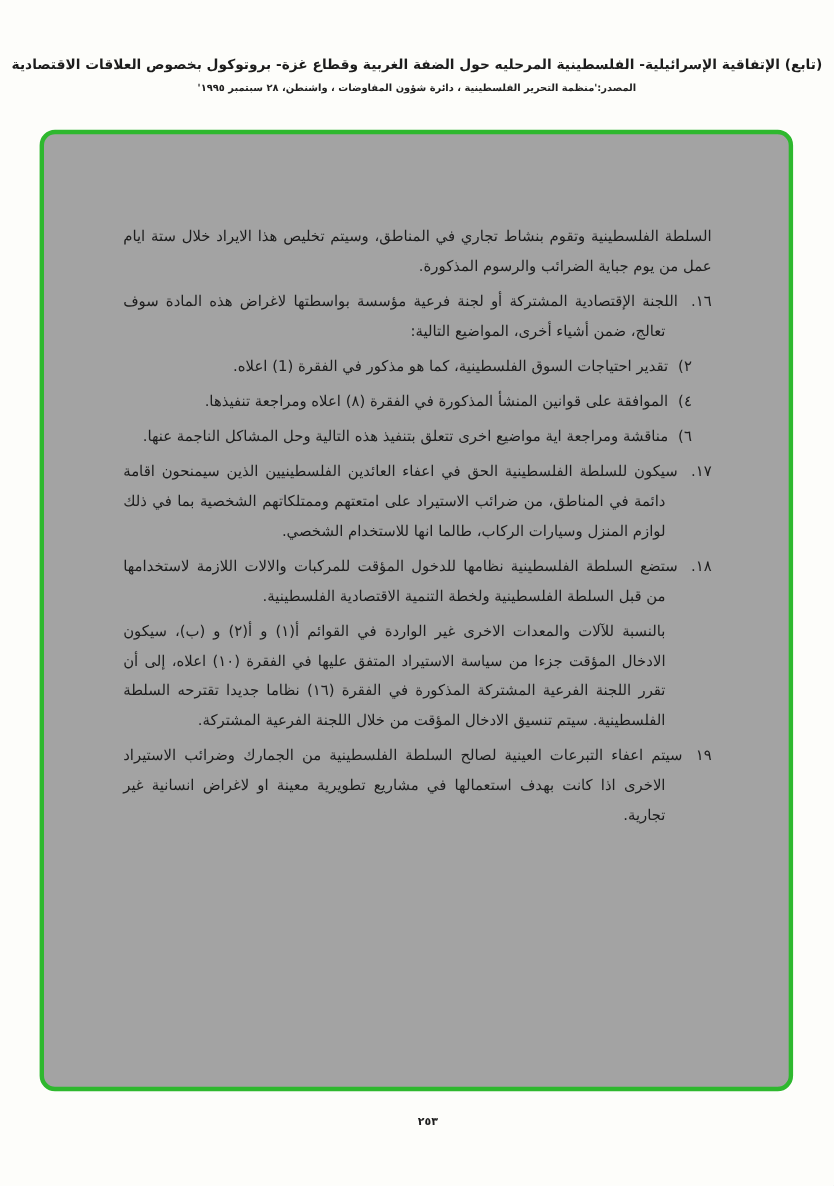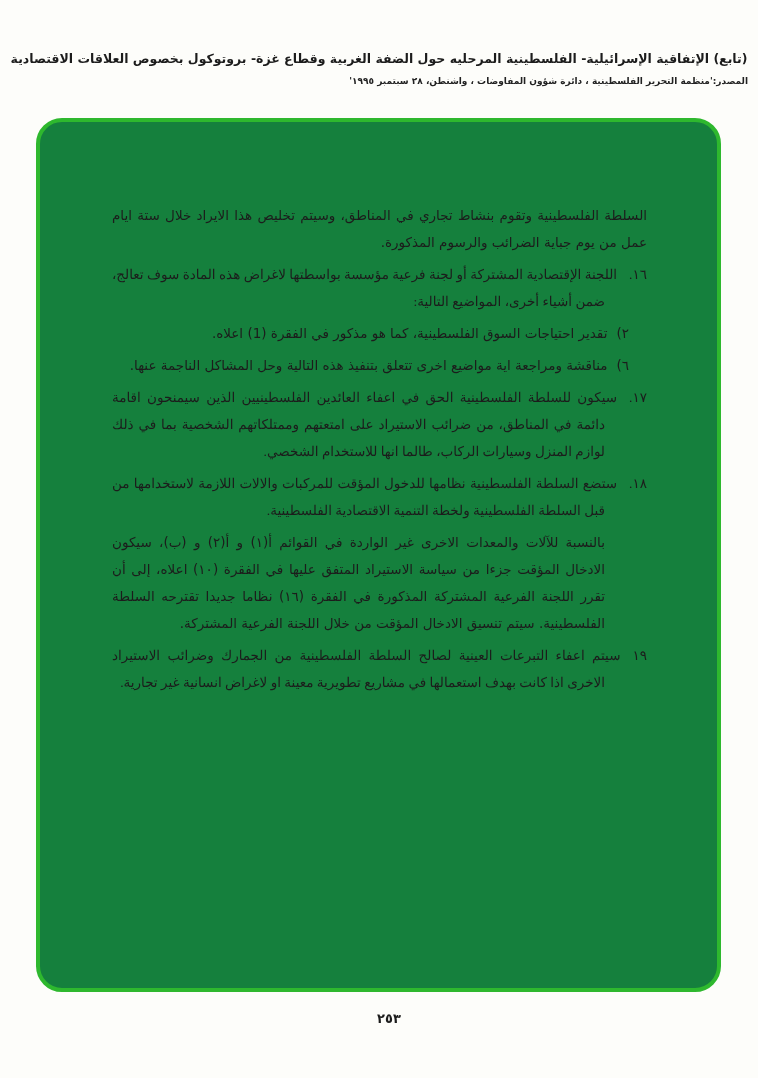--- a/index.html
+++ b/index.html
@@ -30,69 +30,68 @@
     font-weight: bold;
     line-height: 1.5;
     white-space: nowrap;
   }
   .doc-source {
     margin-top: 7px;
     font-size: 9px;
     font-weight: bold;
     color: #222;
     letter-spacing: 0.3px;
-    text-align: right;
   }
 
   
   .frame {
     position: absolute;
     top: 118px;
     right: 37px;
     left: 36px;
     bottom: 86px;
     border: 4px solid #2eb82e;
-    border-radius: 26px;
-    background: #15803d;
+    border-radius: 14px;
+    background: #a3a3a3;
   }
 
   
   .content {
     position: absolute;
     top: 80px;
     right: 70px;
     left: 72px;
     font-size: 13.5px;
     line-height: 27px;
     text-align: justify;
   }
   p.blk { margin: 0 0 5px 0; }
 
   
   p.plain { padding-right: 0; }
 
   
-  p.item { padding-right: 42px; text-indent: -42px; margin-top: 4px; font-family: Liberation Serif, serif; }
+  p.item { padding-right: 42px; text-indent: -42px; margin-top: 4px; }
   p.item .num { margin-left: 12px; }
 
   
   p.sub { text-indent: 18px; }
   p.sub .num { margin-left: 9px; }
 
   
   p.cont { padding-right: 42px; }
 
   
   .page-number {
     position: absolute;
     bottom: 52px;
     right: 0;
     left: 0;
     text-align: center;
-    font-size: 13px;
+    font-size: 10px;
     font-weight: bold;
     letter-spacing: 2px;
     padding-left: 20px;
   }
 </style>
 </head>
 <body>
 
 <div class="page" style="background: rgb(253, 253, 250); color: rgb(28, 28, 28);">
 
@@ -100,20 +99,21 @@
     <div class="doc-title">(تابع) الإتفاقية الإسرائيلية- الفلسطينية المرحليه حول الضفة الغربية وقطاع غزة- بروتوكول بخصوص العلاقات الاقتصادية</div>
     <div class="doc-source">المصدر:'منظمة التحرير الفلسطينية ، دائرة شؤون المفاوضات ، واشنطن، ٢٨ سبتمبر ١٩٩٥'</div>
   </div>
 
   <div class="frame" style="border-color: rgb(46, 184, 46);">
     <div class="content">
 
     <p class="blk plain"><span class="txt">السلطة الفلسطينية وتقوم بنشاط تجاري في المناطق، وسيتم تخليص هذا الايراد خلال ستة ايام عمل من يوم جباية الضرائب والرسوم المذكورة.</span></p>
         <p class="blk item"><span class="num">١٦.</span><span class="txt">اللجنة الإقتصادية المشتركة أو لجنة فرعية مؤسسة بواسطتها لاغراض هذه المادة سوف تعالج، ضمن أشياء أخرى، المواضيع التالية:</span></p>
         <p class="blk sub"><span class="num">٢)</span><span class="txt">تقدير احتياجات السوق الفلسطينية، كما هو مذكور في الفقرة (1) اعلاه.</span></p>
+        <p class="blk sub"><span class="num">٤)</span><span class="txt">الموافقة على قوانين المنشأ المذكورة في الفقرة (٨) اعلاه ومراجعة تنفيذها.</span></p>
         <p class="blk sub"><span class="num">٦)</span><span class="txt">مناقشة ومراجعة اية مواضيع اخرى تتعلق بتنفيذ هذه التالية وحل المشاكل الناجمة عنها.</span></p>
         <p class="blk item"><span class="num">١٧.</span><span class="txt">سيكون للسلطة الفلسطينية الحق في اعفاء العائدين الفلسطينيين الذين سيمنحون اقامة دائمة في المناطق، من ضرائب الاستيراد على امتعتهم وممتلكاتهم الشخصية بما في ذلك لوازم المنزل وسيارات الركاب، طالما انها للاستخدام الشخصي.</span></p>
         <p class="blk item"><span class="num">١٨.</span><span class="txt">ستضع السلطة الفلسطينية نظامها للدخول المؤقت للمركبات والالات اللازمة لاستخدامها من قبل السلطة الفلسطينية ولخطة التنمية الاقتصادية الفلسطينية.</span></p>
         <p class="blk cont"><span class="txt">بالنسبة للآلات والمعدات الاخرى غير الواردة في القوائم أ(١) و أ(٢) و (ب)، سيكون الادخال المؤقت جزءا من سياسة الاستيراد المتفق عليها في الفقرة (١٠) اعلاه، إلى أن تقرر اللجنة الفرعية المشتركة المذكورة في الفقرة (١٦) نظاما جديدا تقترحه السلطة الفلسطينية. سيتم تنسيق الادخال المؤقت من خلال اللجنة الفرعية المشتركة.</span></p>
         <p class="blk item"><span class="num">١٩</span><span class="txt">سيتم اعفاء التبرعات العينية لصالح السلطة الفلسطينية من الجمارك وضرائب الاستيراد الاخرى اذا كانت بهدف استعمالها في مشاريع تطويرية معينة او لاغراض انسانية غير تجارية.</span></p>
       </div>
   </div>
 
   <div class="page-number">٢٥٣</div>
 

